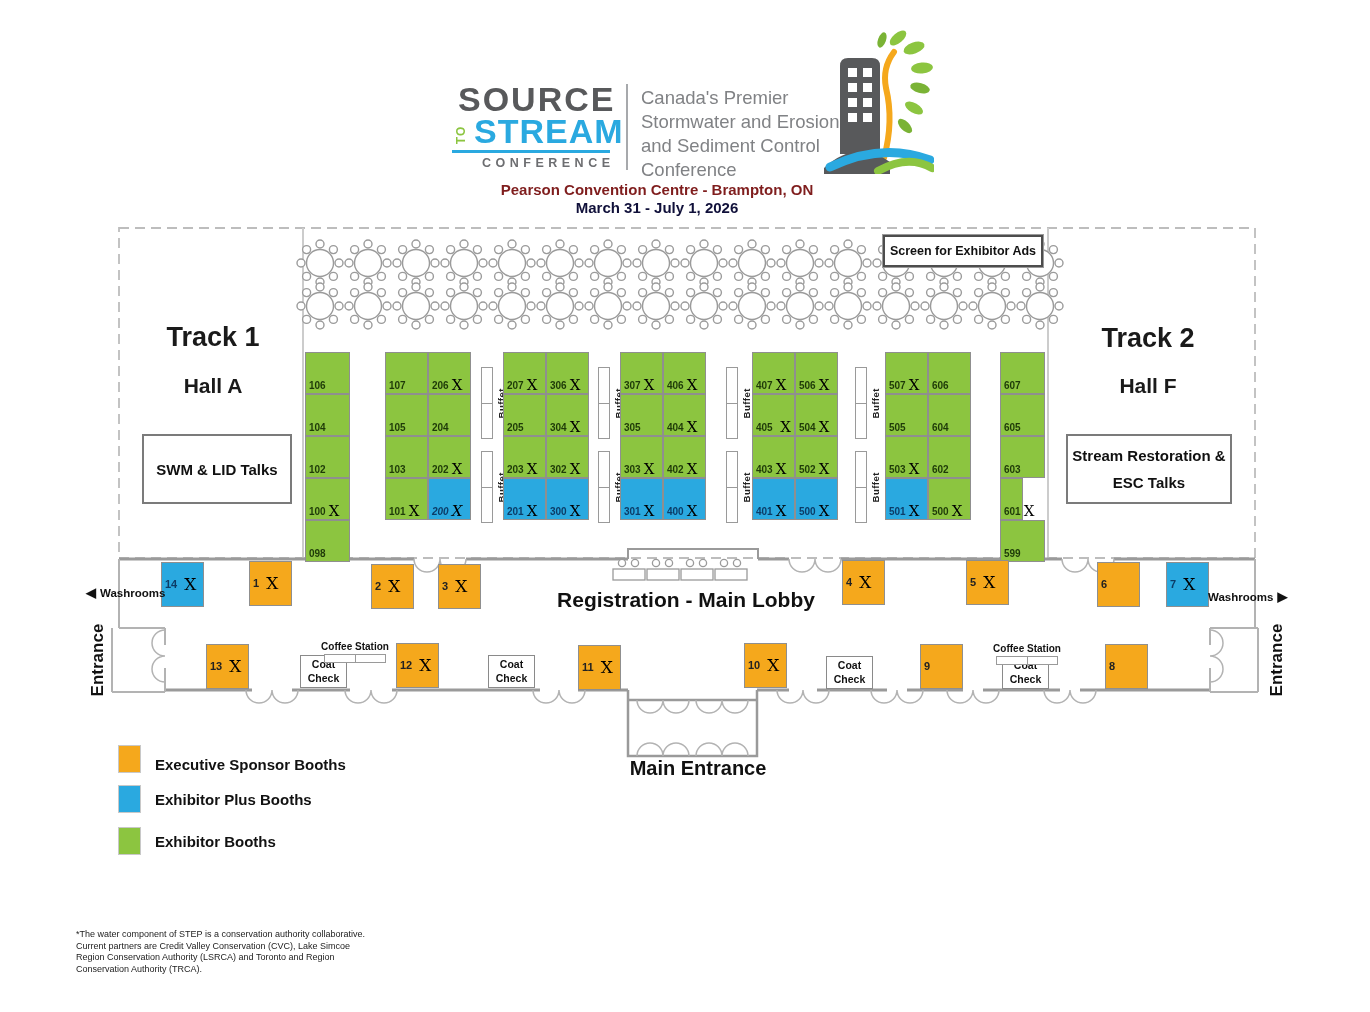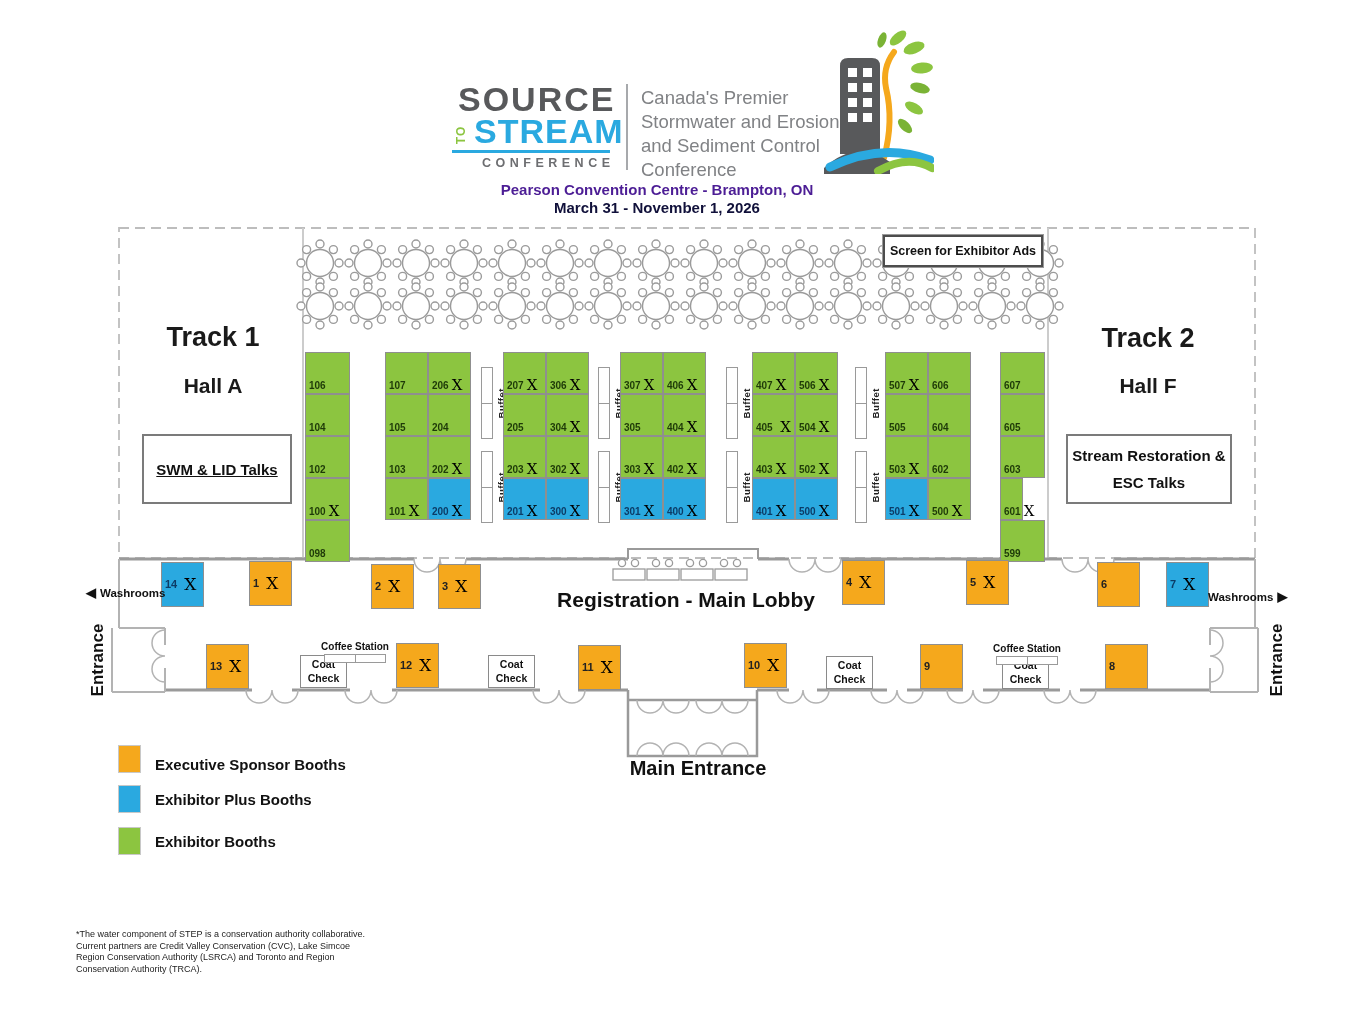--- a/index.html
+++ b/index.html
@@ -11,39 +11,39 @@
   
   .logo-source{left:458px;top:82px;font-size:34px;font-weight:bold;letter-spacing:2px;color:#58595B;line-height:1;}
   .logo-to{left:450px;top:118px;width:22px;height:34px;display:flex;align-items:center;justify-content:center;}
   .logo-to span{transform:rotate(-90deg);font-size:12px;font-weight:bold;color:#8CC540;letter-spacing:1px;}
   .logo-stream{left:474px;top:114px;font-size:34px;font-weight:bold;letter-spacing:1px;color:#2AA9E0;line-height:1;}
   .logo-underline{left:452px;top:150px;width:158px;height:3px;background:#2AA9E0;}
   .logo-conference{left:482px;top:156px;font-size:12.5px;font-weight:bold;letter-spacing:4.5px;color:#6d6e71;}
   .logo-divider{left:626px;top:84px;width:2px;height:86px;background:#a7a9ac;}
   .tagline{left:641px;top:86px;font-size:18.5px;line-height:24px;color:#808285;}
   .logo-art{left:822px;top:26px;}
-  .venue1{left:437px;top:181px;width:440px;text-align:center;font-size:15px;font-weight:bold;color:#4c1d95;}
+  .venue1{left:437px;top:181px;width:440px;text-align:center;font-size:15px;font-weight:bold;color:#7f1d1d;}
   .venue2{left:437px;top:199px;width:440px;text-align:center;font-size:15px;font-weight:bold;color:#10103a;}
 
   
   #walls{position:absolute;left:0;top:0;z-index:1;pointer-events:none;}
   #tables-layer{position:absolute;left:0;top:0;z-index:2;pointer-events:none;}
   #tables-layer circle{fill:#fff;stroke:#9b9b9b;stroke-width:1.4;}
 
   .screen-box{left:883px;top:235px;width:160px;height:32px;background:#fff;border:2px solid #4d4d4d;
      outline:1px solid #9a9a9a;box-sizing:border-box;display:flex;align-items:center;justify-content:center;
      font-size:12.5px;font-weight:bold;color:#111;z-index:7;}
 
   .track-title{font-size:27px;font-weight:bold;color:#1a1a1a;text-align:center;z-index:3;}
   .hall-title{font-size:21px;font-weight:bold;color:#1a1a1a;text-align:center;z-index:3;}
   .talks-box{background:#fff;border:2px solid #7b7b7b;box-sizing:border-box;display:flex;flex-direction:column;
      align-items:center;justify-content:center;font-size:15px;font-weight:bold;color:#111;z-index:3;line-height:1.8;}
   .t1-title{left:128px;top:322px;width:170px;}
   .t1-hall{left:128px;top:374px;width:170px;}
-  .t1-box{left:142px;top:434px;width:150px;height:70px;text-decoration:underline;}
+  .t1-box{left:142px;top:434px;width:150px;height:70px;}
   .t2-title{left:1063px;top:323px;width:170px;}
   .t2-hall{left:1063px;top:374px;width:170px;}
   .t2-box{left:1066px;top:434px;width:166px;height:70px;}
 
   
   .booth{position:absolute;box-sizing:border-box;border:1.5px solid #8f8f8f;display:flex;
      align-items:flex-end;padding:2px 3px;gap:3px;z-index:5;}
   .booth.lobby{align-items:center;}
   .booth-executive{background:var(--c-exec,#F5A81C);}
   .booth-plus{background:var(--c-plus,#2AA9E0);}
@@ -136,21 +136,21 @@
         <ellipse cx="92" cy="82" rx="10" ry="5" transform="rotate(30 92 82)" fill="#8CC540"></ellipse>
         <ellipse cx="83" cy="100" rx="9" ry="4.5" transform="rotate(45 83 100)" fill="#7AB335"></ellipse>
         <ellipse cx="60" cy="14" rx="8" ry="4" transform="rotate(-70 60 14)" fill="#7AB335"></ellipse>
       </g>
       <path d="M2 142 Q35 112 68 136 L68 148 L2 148 Z" fill="#58595B"></path>
       <path d="M8 141 Q60 116 108 134" stroke="#2AA9E0" stroke-width="9" fill="none" stroke-linecap="round"></path>
       <path d="M56 145 Q86 128 110 142" stroke="#8CC540" stroke-width="8" fill="none" stroke-linecap="round"></path>
     </svg>
   </div>
   <div class="abs venue1">Pearson Convention Centre - Brampton, ON</div>
-  <div class="abs venue2">March 31 - November 1, 2026</div>
+  <div class="abs venue2">March 31 - July 1, 2026</div>
 
   <svg id="walls" width="1370" height="1012">
     <defs>
       <g id="door">
           <path d="M-26 0 A13 13 0 0 0 0 0 M0 0 A13 13 0 0 0 26 0" fill="none" stroke="#b3b3b3" stroke-width="1.5"></path>
         </g>
     </defs>
     <rect x="119" y="228" width="1136" height="330" fill="none" stroke="#bdbdbd" stroke-width="1.8" stroke-dasharray="10 6"></rect>
     <line x1="303" y1="228" x2="303" y2="558" stroke="#cccccc" stroke-width="2"></line>
     <line x1="1048" y1="228" x2="1048" y2="558" stroke="#cccccc" stroke-width="2"></line>
@@ -582,21 +582,21 @@
         <span class="bnum">103</span>
       </div>
       <div class="booth booth-exhibitor" style="left: 428px; top: 436px; width: 43px; height: 42px;">
         <span class="bnum">202</span>
         <span class="bx">X</span>
       </div>
       <div class="booth booth-exhibitor" style="left: 385px; top: 478px; width: 43px; height: 42px;">
         <span class="bnum">101</span>
         <span class="bx">X</span>
       </div>
-      <div class="booth booth-plus" style="left: 428px; top: 478px; width: 43px; height: 42px;">
+      <div class="booth booth-plus" style="left: 428px; top: 478px; width: 43px; height: 42px; font-style: italic;">
         <span class="bnum">200</span>
         <span class="bx">X</span>
       </div>
       <div class="booth booth-exhibitor" style="left: 503px; top: 352px; width: 43px; height: 42px;">
         <span class="bnum">207</span>
         <span class="bx">X</span>
       </div>
       <div class="booth booth-exhibitor" style="left: 546px; top: 352px; width: 43px; height: 42px;">
         <span class="bnum">306</span>
         <span class="bx">X</span>

